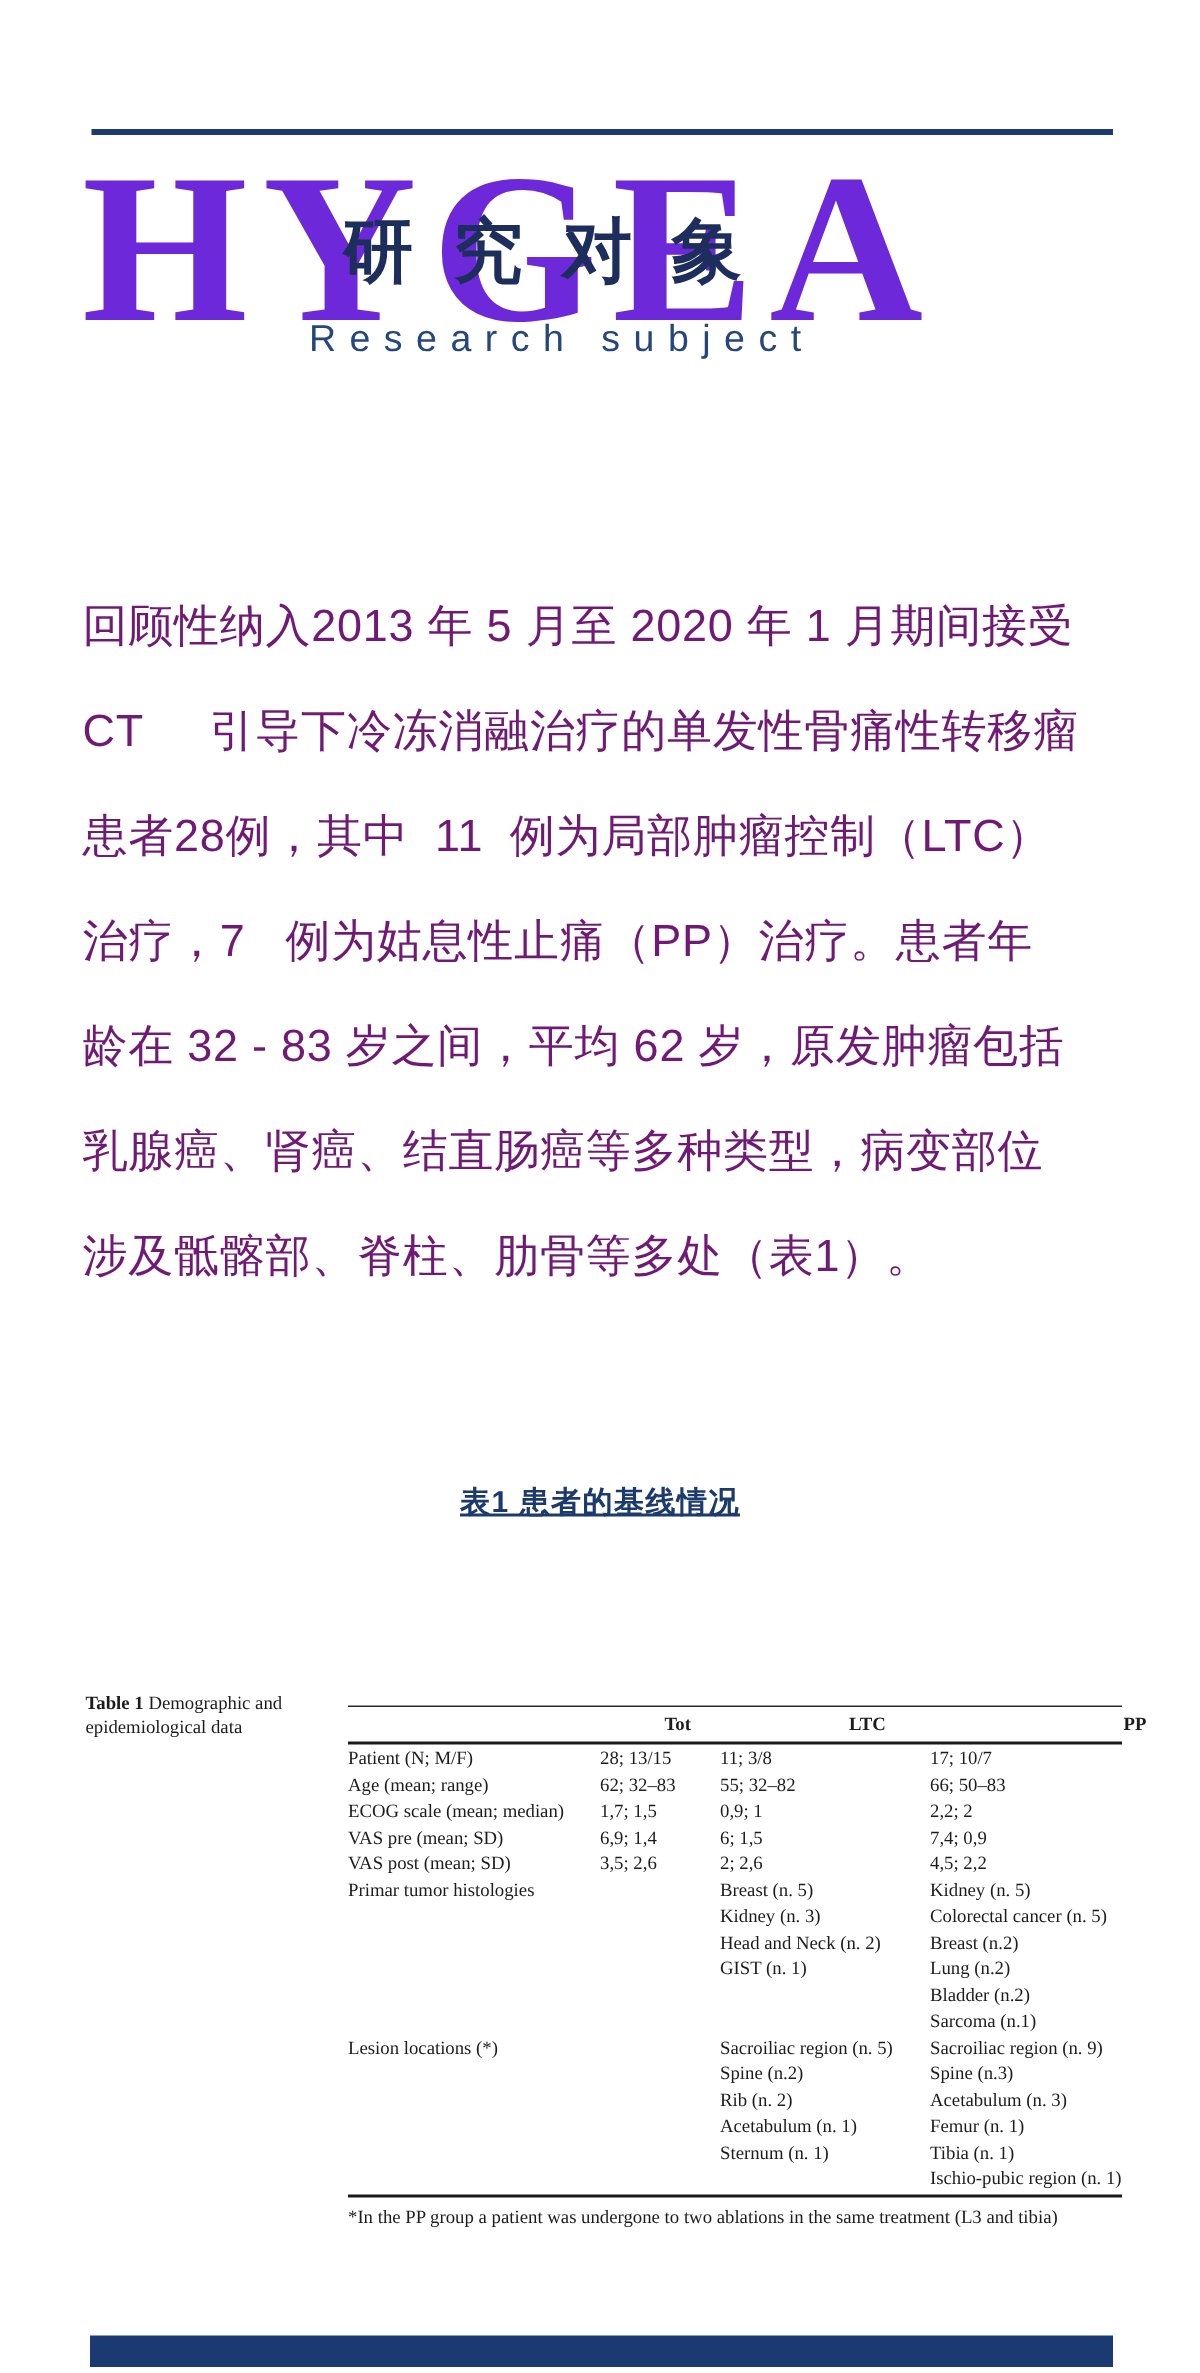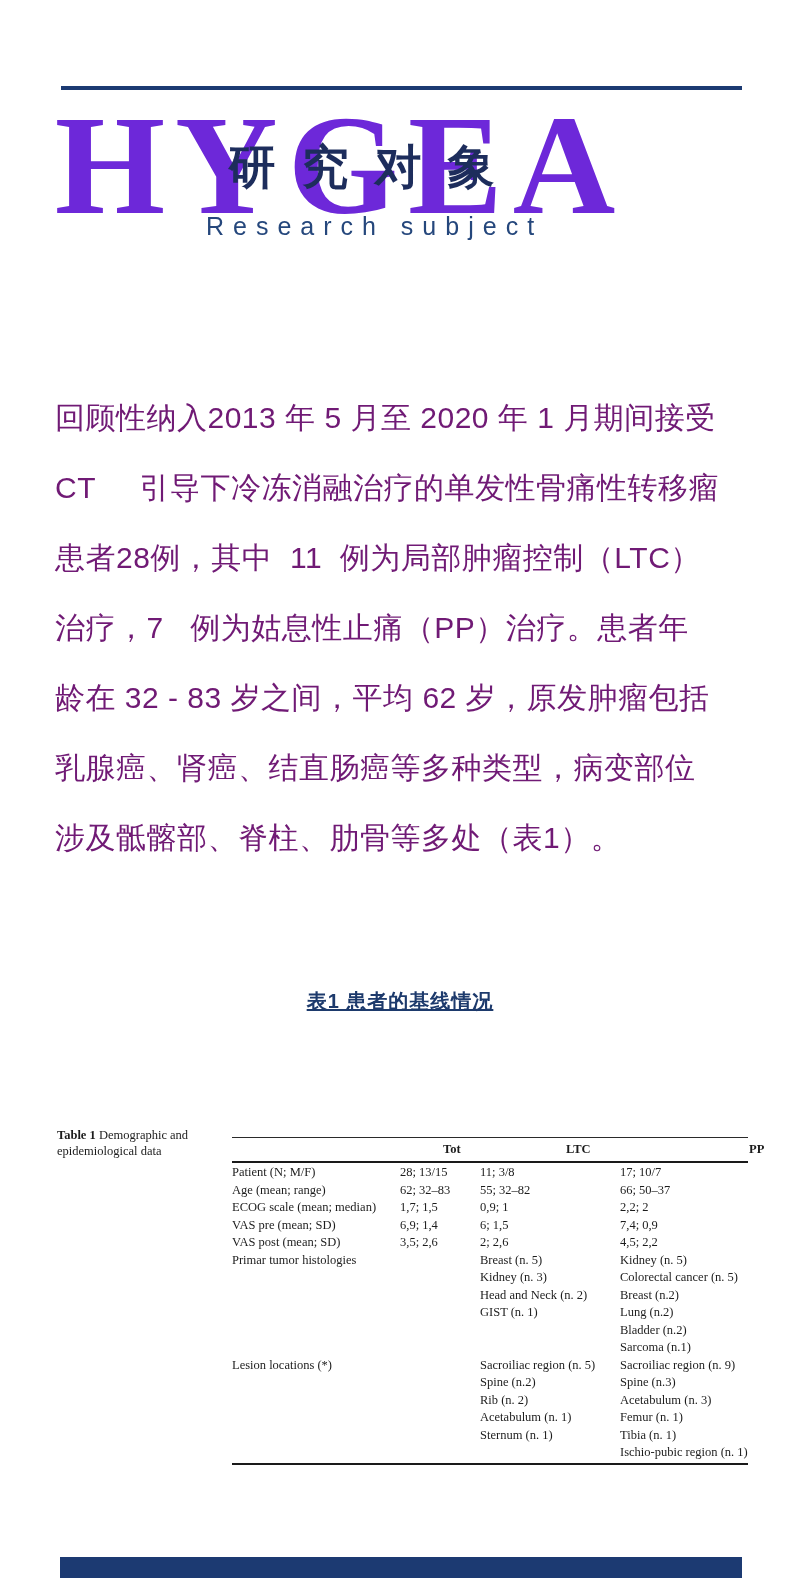--- a/index.html
+++ b/index.html
@@ -98,21 +98,21 @@
             <div class="trow">
               <div class="tcell">Patient (N; M/F)</div>
               <div class="tcell">28; 13/15</div>
               <div class="tcell">11; 3/8</div>
               <div class="tcell">17; 10/7</div>
             </div>
             <div class="trow">
               <div class="tcell">Age (mean; range)</div>
               <div class="tcell">62; 32–83</div>
               <div class="tcell">55; 32–82</div>
-              <div class="tcell">66; 50–37</div>
+              <div class="tcell">66; 50–83</div>
             </div>
             <div class="trow">
               <div class="tcell">ECOG scale (mean; median)</div>
               <div class="tcell">1,7; 1,5</div>
               <div class="tcell">0,9; 1</div>
               <div class="tcell">2,2; 2</div>
             </div>
             <div class="trow">
               <div class="tcell">VAS pre (mean; SD)</div>
               <div class="tcell">6,9; 1,4</div>
@@ -192,18 +192,19 @@
               <div class="tcell">Tibia (n. 1)</div>
             </div>
             <div class="trow">
               <div class="tcell"></div>
               <div class="tcell"></div>
               <div class="tcell"></div>
               <div class="tcell">Ischio-pubic region (n. 1)</div>
             </div>
           </div>
       </div>
+      <div class="tfootnote">*In the PP group a patient was undergone to two ablations in the same treatment (L3 and tibia)</div>
     </div>
   </div>
 
   <div class="bottom-bar"></div>
 
 </div>
 
 </body></html>

